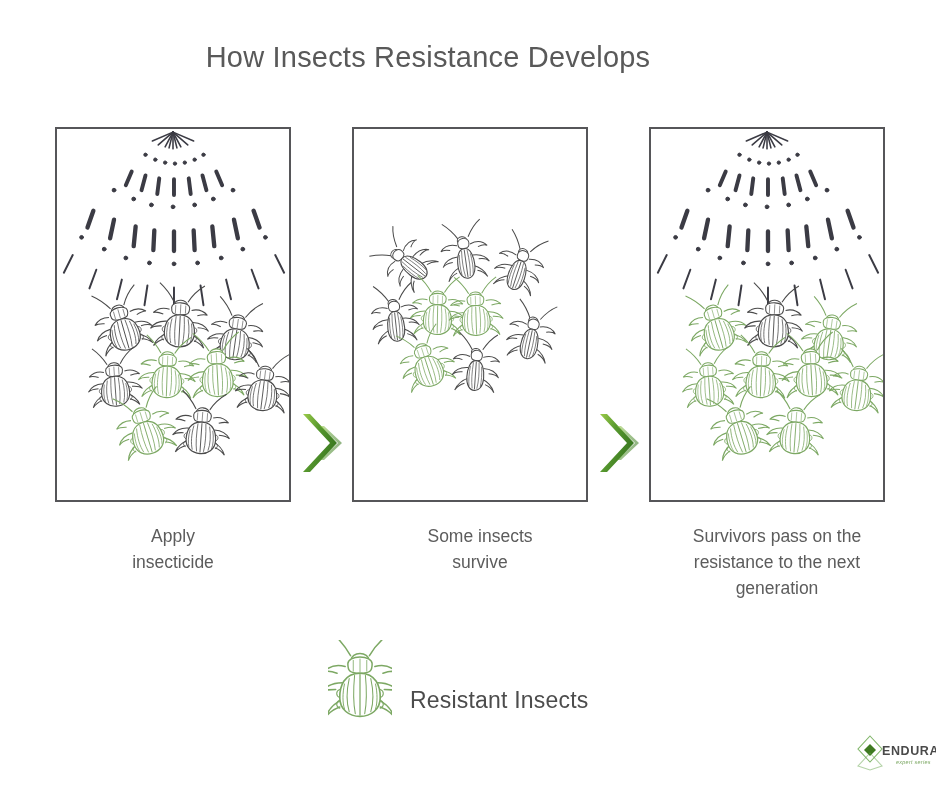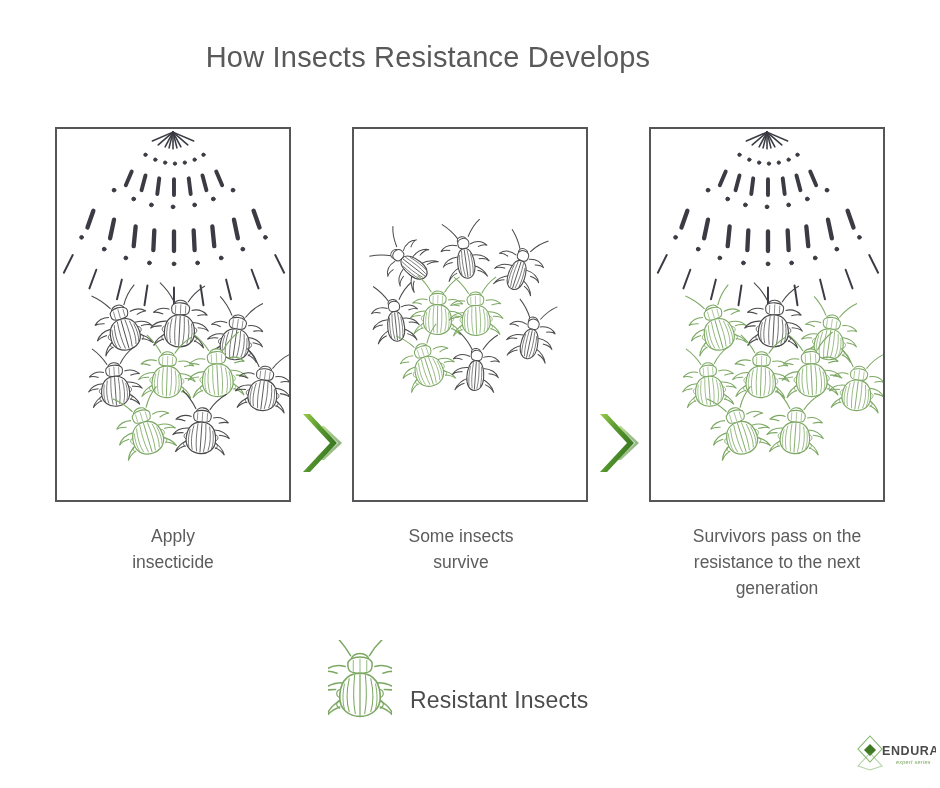--- a/index.html
+++ b/index.html
@@ -92,21 +92,21 @@
     width: 250px;
     text-align: center;
     font-size: 17.5px;
     font-weight: 400;
     color: #5c5c5c;
     line-height: 26px;
     white-space: pre-line;
     margin-top: 9px;
   }
   .caption.cap-0 { left: 48px; }
-  .caption.cap-1 { left: 336px; }
+  .caption.cap-1 { left: 355px; }
   .caption.cap-2 { left: 652px; }
 
   
   #legend {
     position: absolute;
     left: 328px;
     top: 640px;
     height: 86px;
     display: flex;
     align-items: center;

